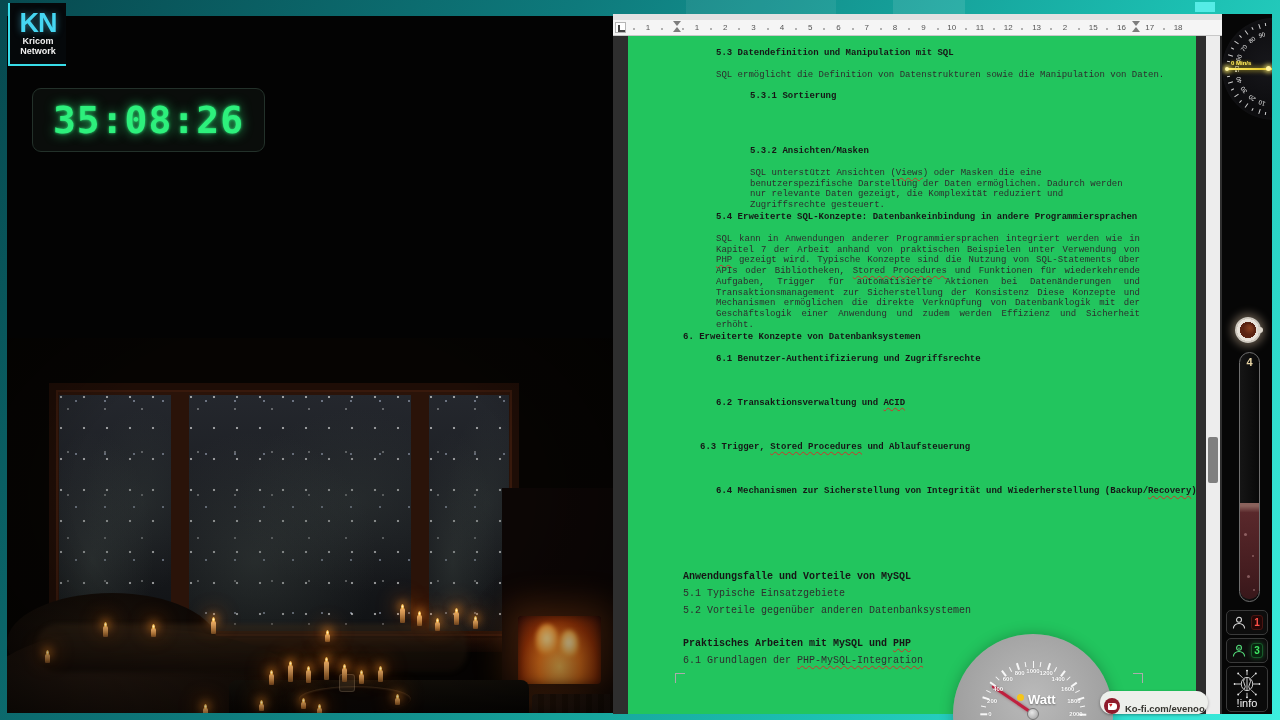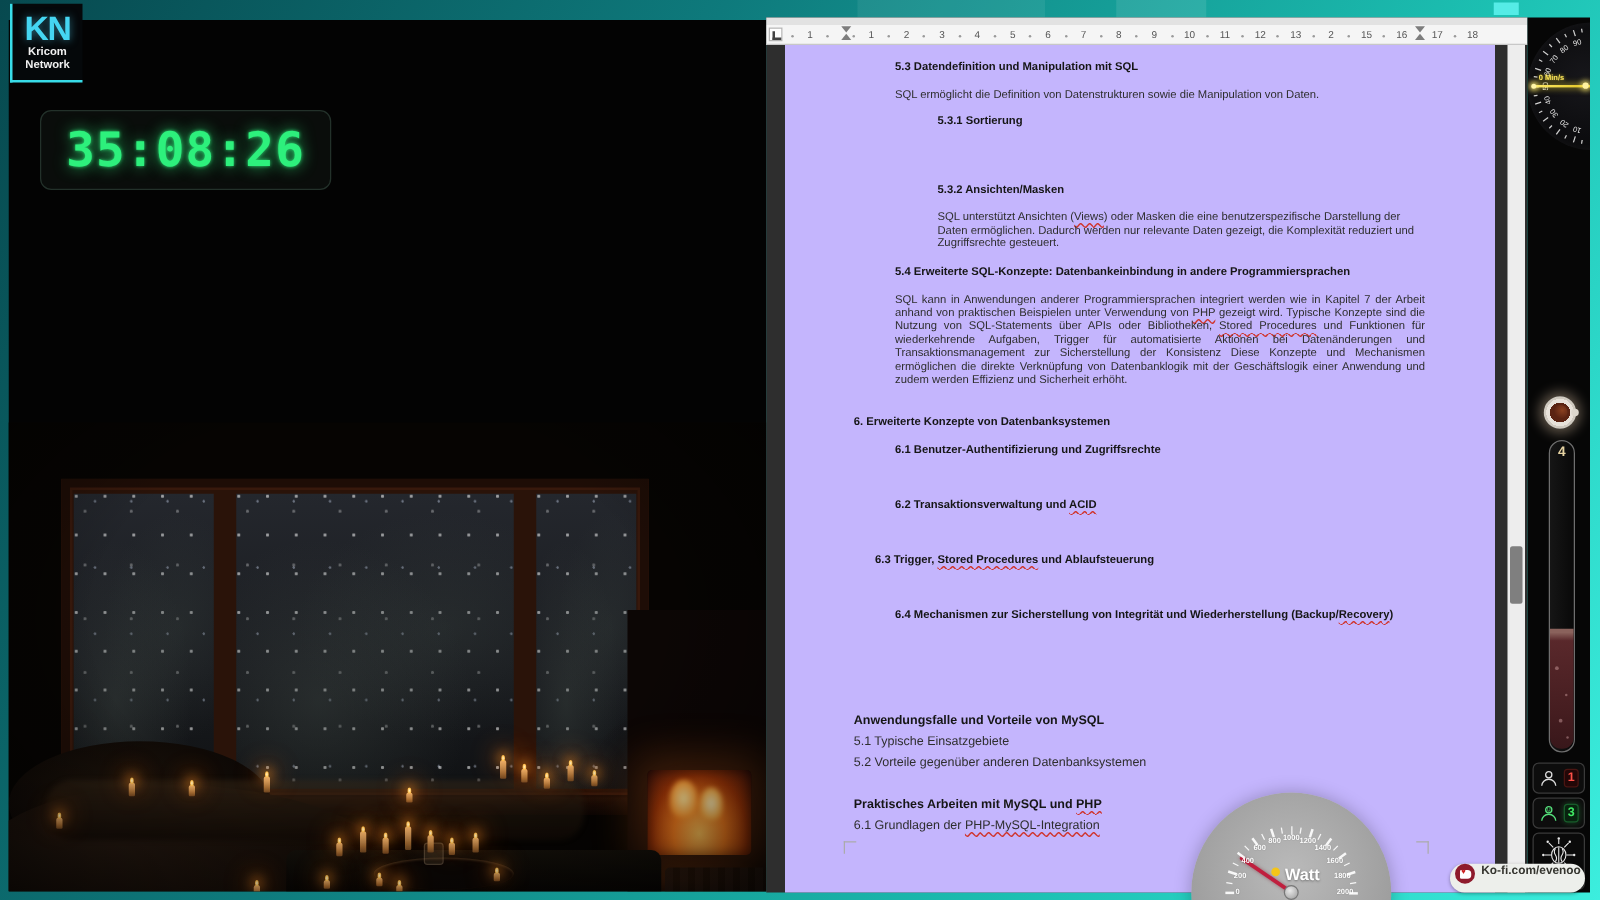--- a/index.html
+++ b/index.html
@@ -83,21 +83,21 @@
   .tabsel::before { content:''; position:absolute; left:2px; top:2px; width:5px; height:5px;
     border-left:2px solid #444; border-bottom:2px solid #444; }
   .rnum { position:absolute; top:3px; font-size:8px; color:#555; transform:translateX(-50%); }
   .rdot { position:absolute; top:8px; width:2px; height:2px; background:#9a9a9a; border-radius:50%;
     transform:translateX(-50%); }
   .imark { position:absolute; top:1px; width:8px; }
   .imark .td { width:0; height:0; border-left:4px solid transparent; border-right:4px solid transparent;
     border-top:5px solid #7d7d7d; }
   .imark .tu { width:0; height:0; border-left:4px solid transparent; border-right:4px solid transparent;
     border-bottom:5px solid #7d7d7d; margin-top:1px; }
-  .page { position:absolute; left:15px; top:22px; width:568px; height:678px; background:#c4b5fd; }
+  .page { position:absolute; left:15px; top:22px; width:568px; height:678px; background:#22c55e;font-family:Liberation Mono, monospace; }
   .blk { position:absolute; font-size:9px; line-height:10.7px; color:#2e2e2e; white-space:nowrap; }
   .blk.w { white-space:normal; }
   .blk.b { font-weight:bold; color:#161616; }
   .blk.sm { font-size:10px; line-height:9px; }
   .blk.j { text-align:justify; }
   .sq { text-decoration:underline wavy #d0342c 1px; text-underline-offset:2px; }
   .cnr { position:absolute; width:10px; height:10px; }
   .cnr.l { left:47px; top:637px; border-left:1px solid #ababab; border-top:1px solid #ababab; }
   .cnr.r { left:505px; top:637px; border-right:1px solid #ababab; border-top:1px solid #ababab; }
   .sb-track { position:absolute; left:593px; top:22px; width:14px; height:678px; background:#ededed; }
@@ -155,22 +155,22 @@
   .chip { min-width:12px; padding:0 2px; border-radius:3px; font-size:10px; font-weight:bold;
     text-align:center; line-height:13px; }
   .chip.red { color:#ff5148; background:#230707; border:1px solid #4a1512; }
   .chip.green { color:#3fe763; background:#08230f; border:1px solid #175c2a;
     box-shadow:0 0 5px rgba(60,230,100,.3); }
   .sbox { position:absolute; left:4px; top:652px; width:42px; height:46px; border:1px solid #3a3a3a;
     border-radius:5px; background:rgba(14,14,14,.6); display:flex; flex-direction:column; align-items:center; }
   .info-cmd { font-size:11px; color:#f5f5f5; margin-top:-2px; }
 
   
-  .kofi { position:absolute; left:1160px; top:691px; width:108px; height:23px; background:#edefeb;
-    border-radius:12px; box-shadow:0 1px 3px rgba(0,0,0,.35); display:flex; align-items:flex-start; gap:5px;
+  .kofi { position:absolute; left:1100px; top:691px; width:108px; height:23px; background:#edefeb;
+    border-radius:12px; box-shadow:0 1px 3px rgba(0,0,0,.35); display:flex; align-items:flex-end; gap:5px;
     padding-left:4px; z-index:7; }
   .kofi-icon { position:relative; width:16px; height:16px; border-radius:50%; background:#8e1b2c; flex:0 0 16px; }
   .kofi-icon::before { content:''; position:absolute; left:3.5px; top:4.5px; width:9px; height:7px;
     background:#fff; border-radius:1px 3px 3px 1px; }
   .kofi-icon::after { content:'♥'; position:absolute; left:5px; top:3.5px; font-size:6px; color:#c22; }
   .kofi-text { font-size:9.5px; color:#35352f; font-weight:bold; }
 </style>
 </head>
 <body>
 

